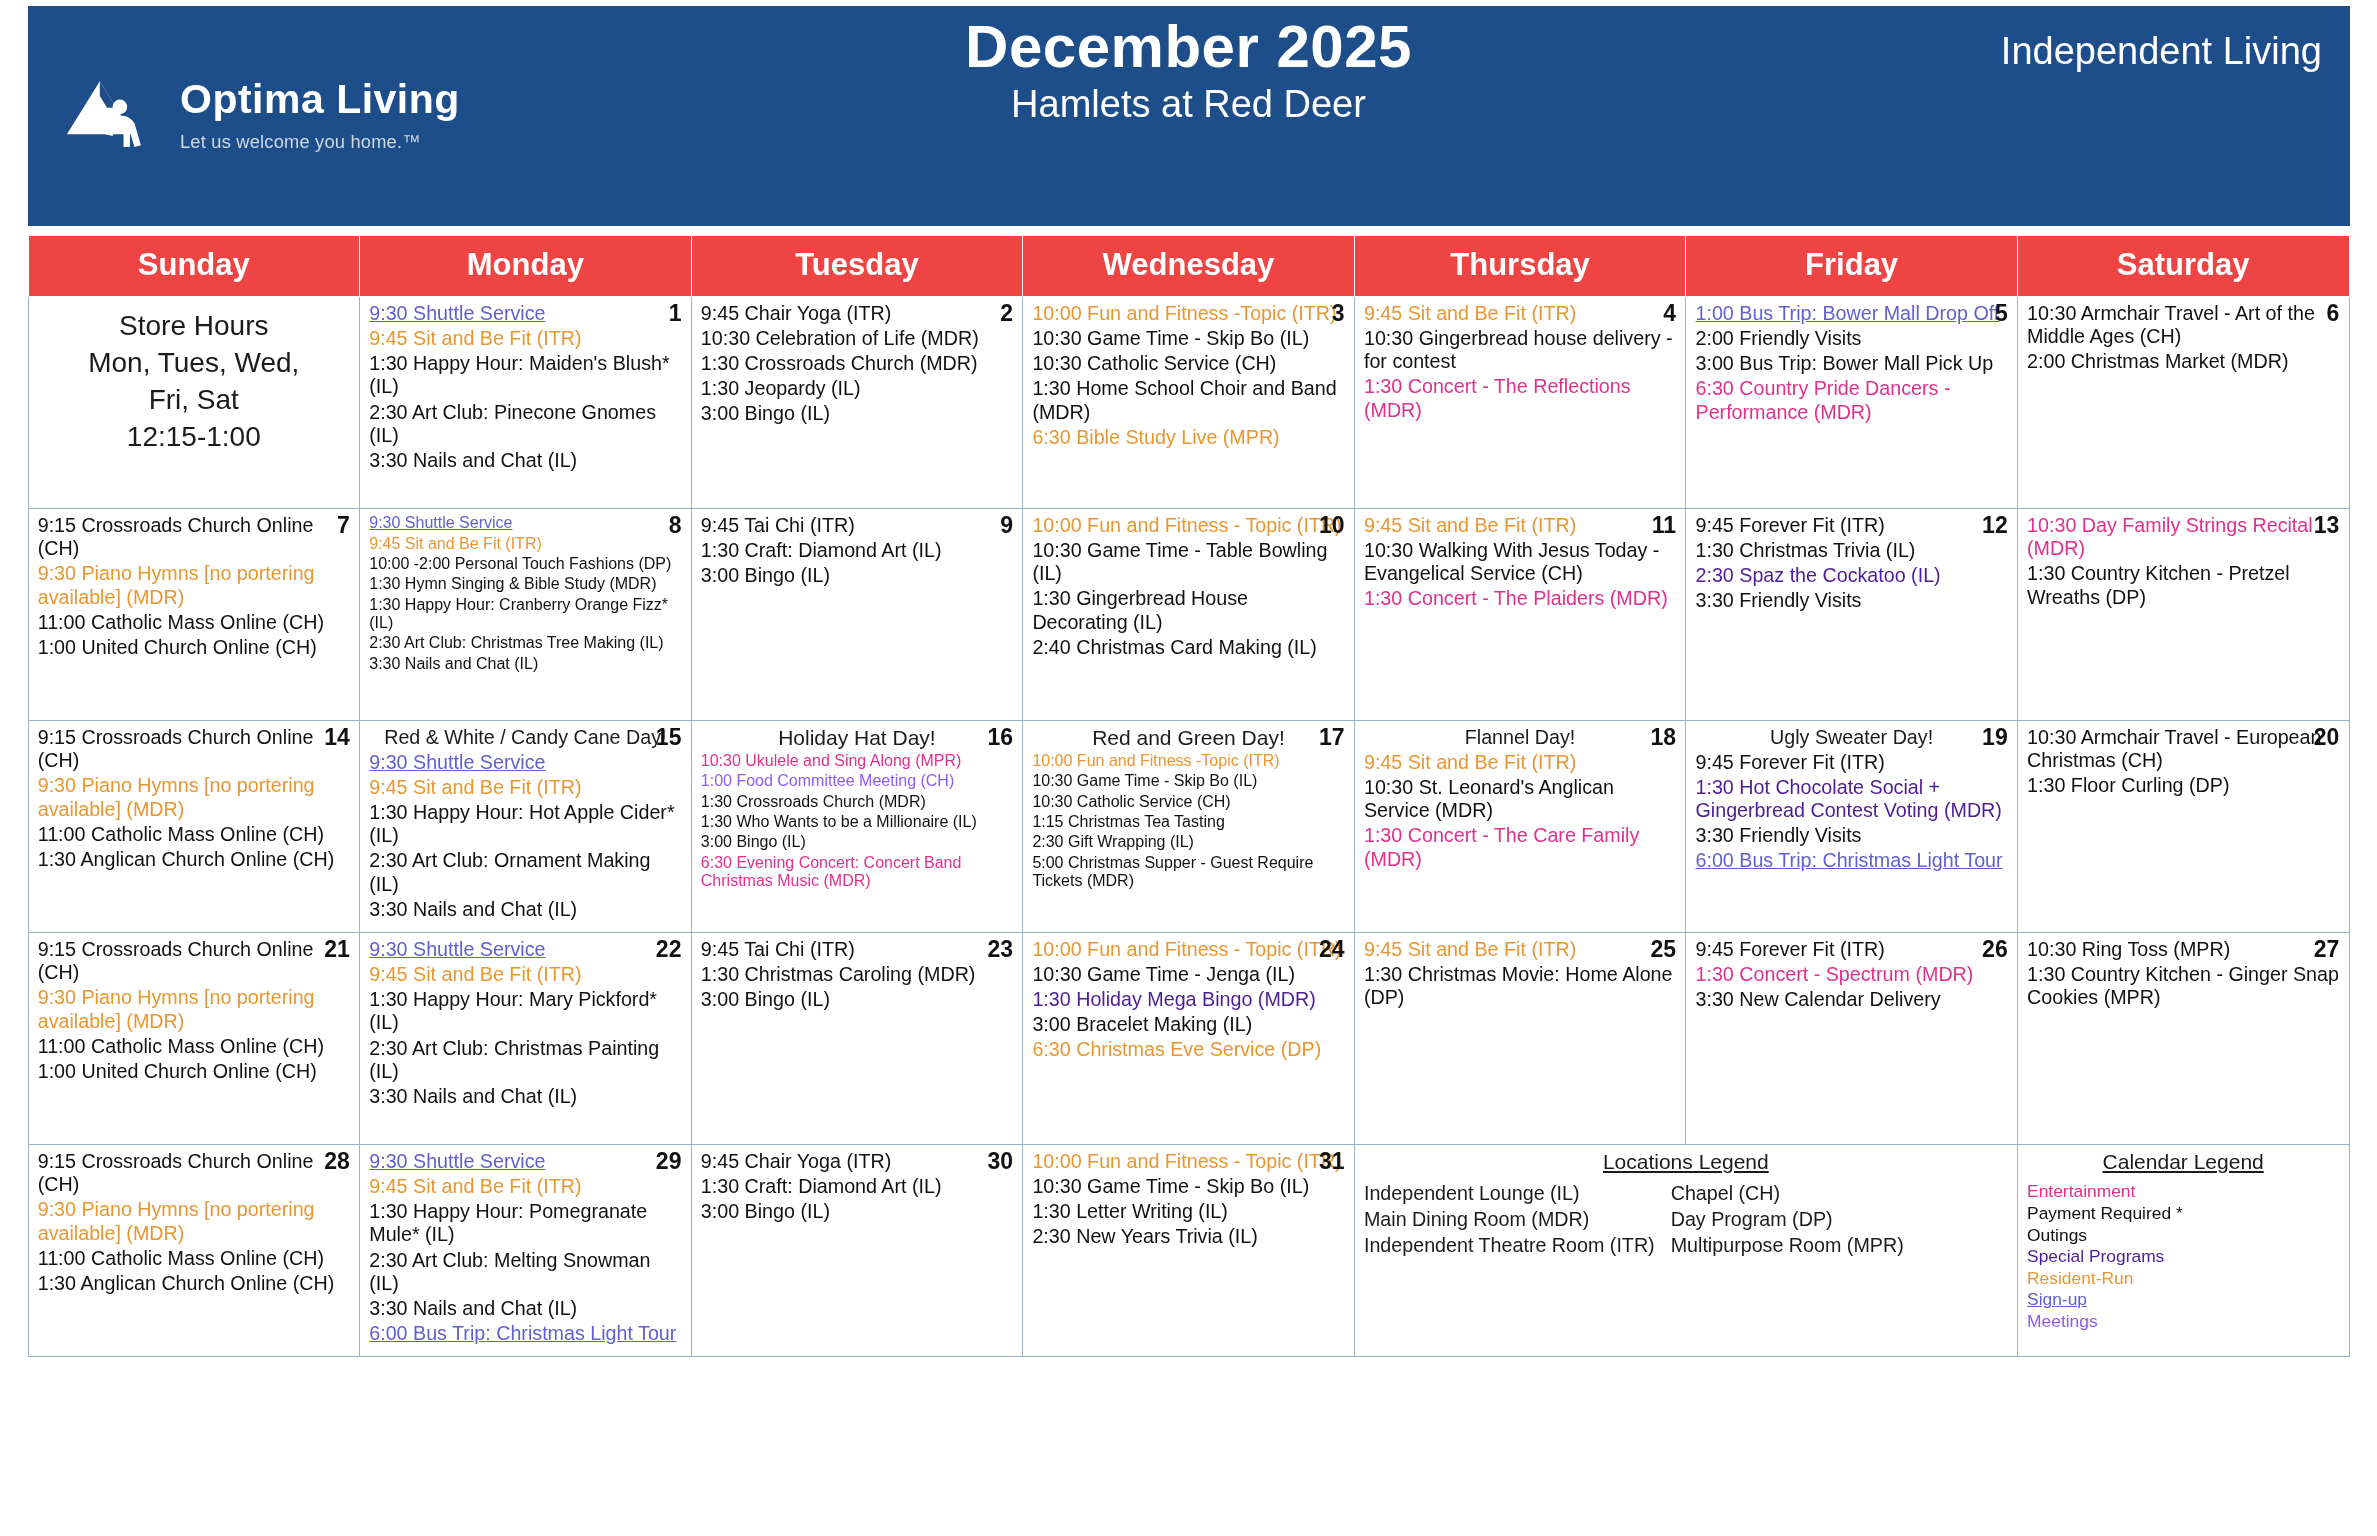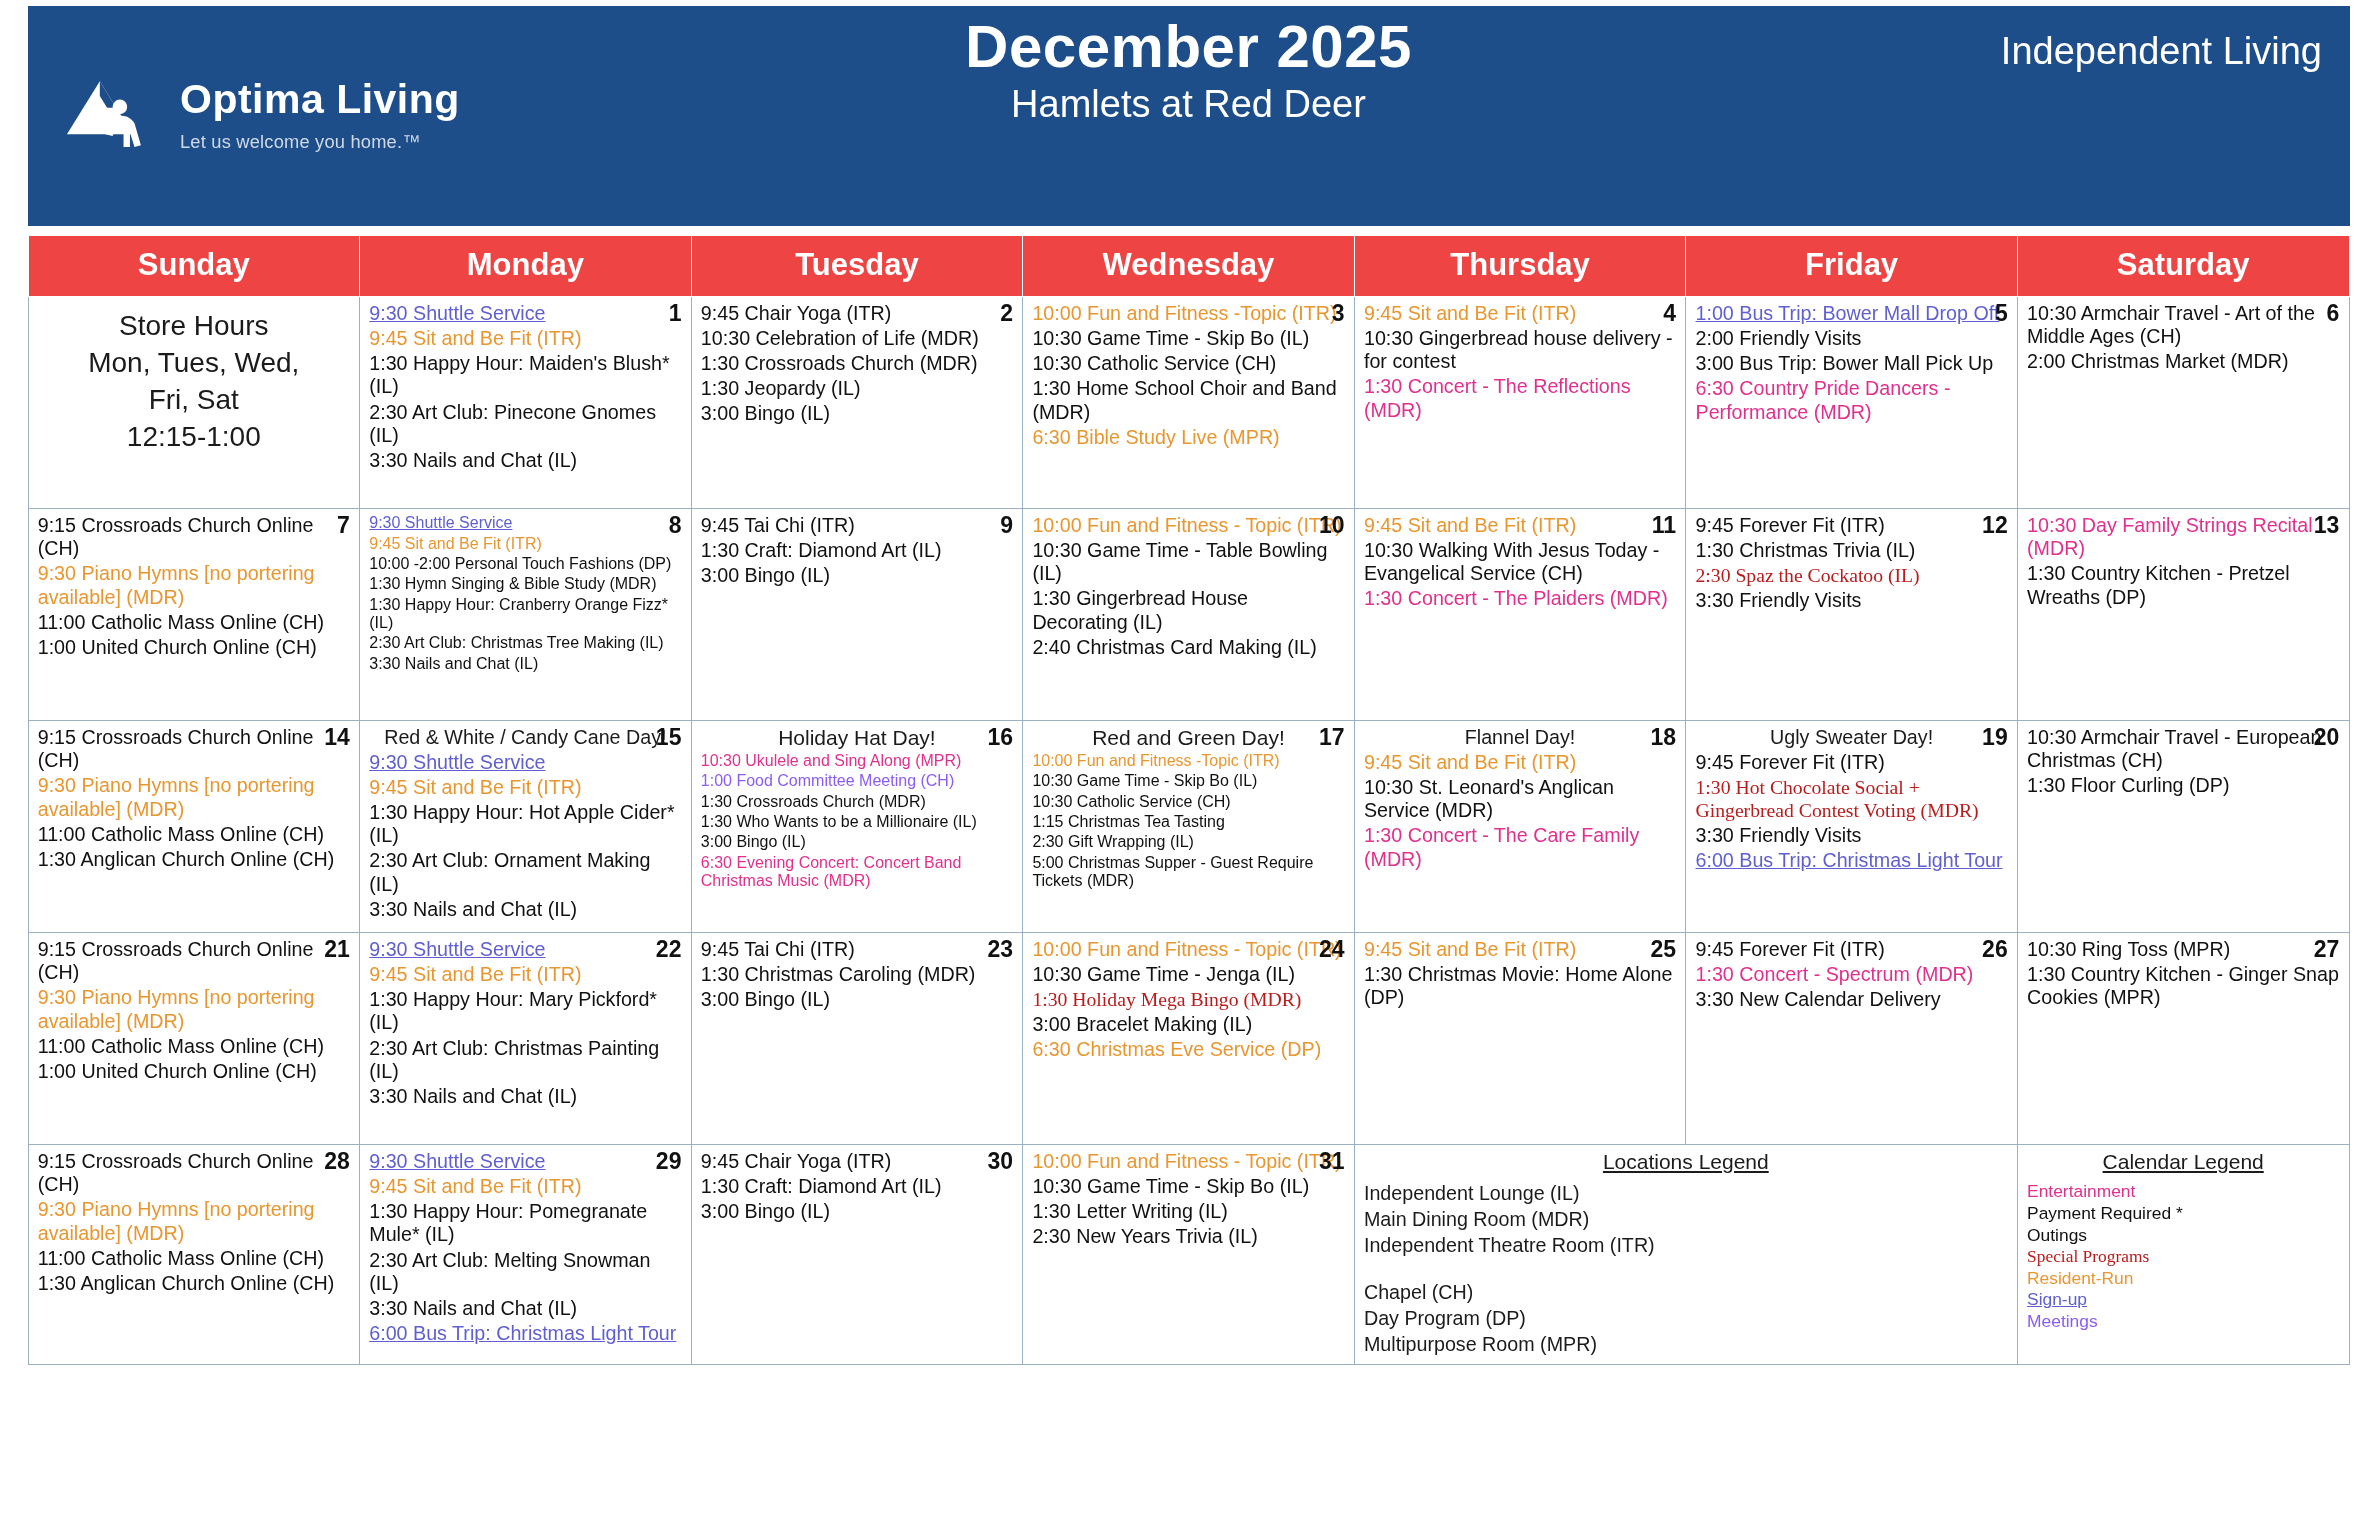--- a/index.html
+++ b/index.html
@@ -58,32 +58,32 @@
     position:absolute; top: 3.7px; right: 9.2px; font-size: 23px; font-weight: bold; color:#111;
   }
   .ev { font-size: 19.7px; line-height: 1.18; margin-bottom: 1.8px; }
   .ev.sm { font-size: 16px; line-height: 1.16; }
   .daytitle { font-size: 19.7px; text-align:center; margin-bottom: 1.8px; }
   .daytitle.sm { font-size: 21px; }
 
   
   .ent { color:#e0308e; }
   .out { color:#111; }
-  .spec { color:#b91c1c;font-family:Liberation Serif, serif; }
+  .spec { color:#4c1d95; }
   .res { color:#e8962f; }
   .signup { color:#5f5fd0; text-decoration: underline; }
   .meet { color:#8b5cf6; }
   .plain { color:#111; }
 
   
   .storehours { font-size: 28px; text-align:center; line-height: 1.32; padding-top: 5.5px; }
 
   
   .legend-title { text-align:center; font-size: 21px; text-decoration: underline; margin-bottom: 7.3px; }
-  .legend-cols { display:flex; gap: 22px; flex-direction: column; }
+  .legend-cols { display:flex; gap: 16px; }
   .legend-cols div { font-size: 19.7px; line-height: 1.3; }
   .legend-list div { font-size: 17.4px; line-height: 1.24; }
 </style>
 </head>
 <body>
 
 <div class="page">
 
   <div class="header">
     <div class="logo-wrap">

